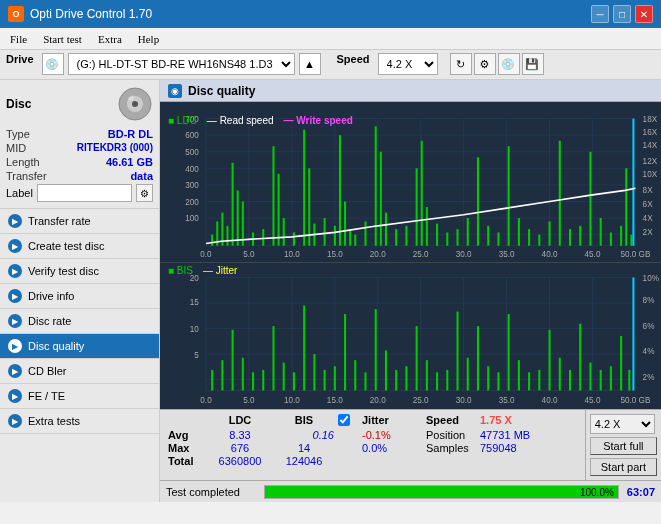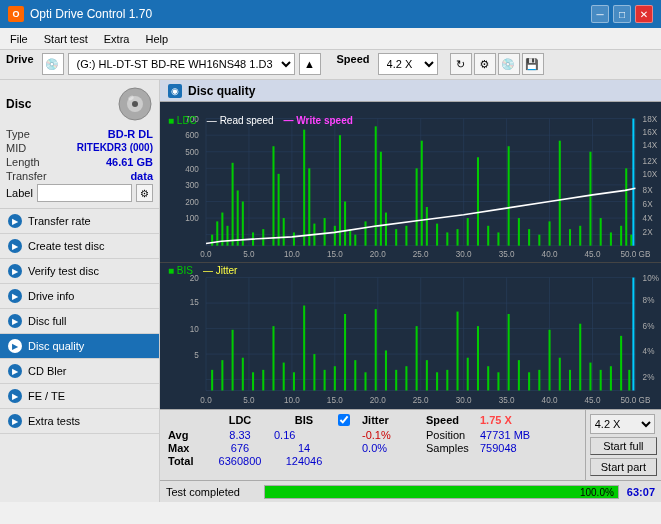--- a/index.html
+++ b/index.html
@@ -8,21 +8,21 @@
     
     .title-bar { background: #1a6fb5; color: white; display: flex; align-items: center; justify-content: space-between; padding: 6px 8px; height: 28px; }
     .title-bar-left { display: flex; align-items: center; gap: 6px; font-size: 12px; }
     .title-bar-icon { width: 16px; height: 16px; background: #ff6600; border-radius: 2px; display: flex; align-items: center; justify-content: center; color: white; font-size: 9px; font-weight: bold; }
     .title-bar-controls { display: flex; gap: 4px; }
     .title-bar-btn { width: 18px; height: 18px; background: rgba(255,255,255,0.2); border: 1px solid rgba(255,255,255,0.4); color: white; font-size: 10px; display: flex; align-items: center; justify-content: center; cursor: pointer; border-radius: 2px; }
     .title-bar-btn.close { background: #e03030; }
     
     
     .menu-bar { background: #f0f0f0; border-bottom: 1px solid #ccc; padding: 2px 4px; display: flex; gap: 4px; height: 22px; align-items: center; }
-    .menu-item { padding: 2px 6px; cursor: pointer; font-size: 11px; }
+    .menu-item { padding: 2px 6px; cursor: pointer; font-size: 11px; font-family: Liberation Serif, serif; }
     
     
     .drive-bar { background: #e8e8e8; border-bottom: 1px solid #ccc; padding: 3px 6px; display: flex; align-items: flex-start; gap: 8px; height: 30px; }
     .drive-label { font-size: 11px; font-weight: bold; }
     .drive-select-container { display: flex; align-items: center; gap: 4px; }
     .drive-select { background: white; border: 1px solid #aaa; padding: 1px 4px; font-size: 11px; height: 22px; min-width: 200px; }
     .drive-icon { width: 22px; height: 22px; border: 1px solid #aaa; background: white; display: flex; align-items: center; justify-content: center; cursor: pointer; }
     .speed-label { font-size: 11px; font-weight: bold; margin-left: 8px; }
     .speed-select { background: white; border: 1px solid #aaa; padding: 1px 4px; font-size: 11px; height: 22px; width: 60px; }
     .toolbar-icons { display: flex; gap: 2px; margin-left: 4px; }
@@ -150,21 +150,21 @@
       <div class="sidebar-item">
         <div class="sidebar-item-icon blue">▶</div>
         <span>Verify test disc</span>
       </div>
       <div class="sidebar-item">
         <div class="sidebar-item-icon blue">▶</div>
         <span>Drive info</span>
       </div>
       <div class="sidebar-item">
         <div class="sidebar-item-icon blue">▶</div>
-        <span>Disc full</span>
+        <span>Disc rate</span>
       </div>
       <div class="sidebar-item active">
         <div class="sidebar-item-icon active-icon">▶</div>
         <span>Disc quality</span>
       </div>
       <div class="sidebar-item">
         <div class="sidebar-item-icon blue">▶</div>
         <span>CD Bler</span>
       </div>
       <div class="sidebar-item">
@@ -422,21 +422,21 @@
             <input type="checkbox" checked="" style="width: 12px; height: 12px;">
           </span>
           <span style="width:60px; font-weight:bold;">Jitter</span>
           <span style="width:50px; font-weight:bold;">Speed</span>
           <span style="width:50px; color:#ff4444; font-weight:bold;">1.75 X</span>
         </div>
 
         <div style="display:flex; gap:4px; font-size:11px; margin-bottom:1px;">
           <span style="width:38px; font-weight:bold;">Avg</span>
           <span style="width:60px; color:#0000cc; text-align:center;">8.33</span>
-          <span style="width:60px; color:#0000cc; text-align:left;">0.16</span>
+          <span style="width:60px; color:#0000cc; text-align:right;font-style:italic;">0.16</span>
           <span style="width:20px;"></span>
           <span style="width:60px; color:#cc0000;">-0.1%</span>
           <span style="width:50px;">Position</span>
           <span style="width:60px; color:#0000cc;">47731 MB</span>
         </div>
 
         <div style="display:flex; gap:4px; font-size:11px; margin-bottom:1px;">
           <span style="width:38px; font-weight:bold;">Max</span>
           <span style="width:60px; color:#0000cc; text-align:center;">676</span>
           <span style="width:60px; color:#0000cc; text-align:center;">14</span>

